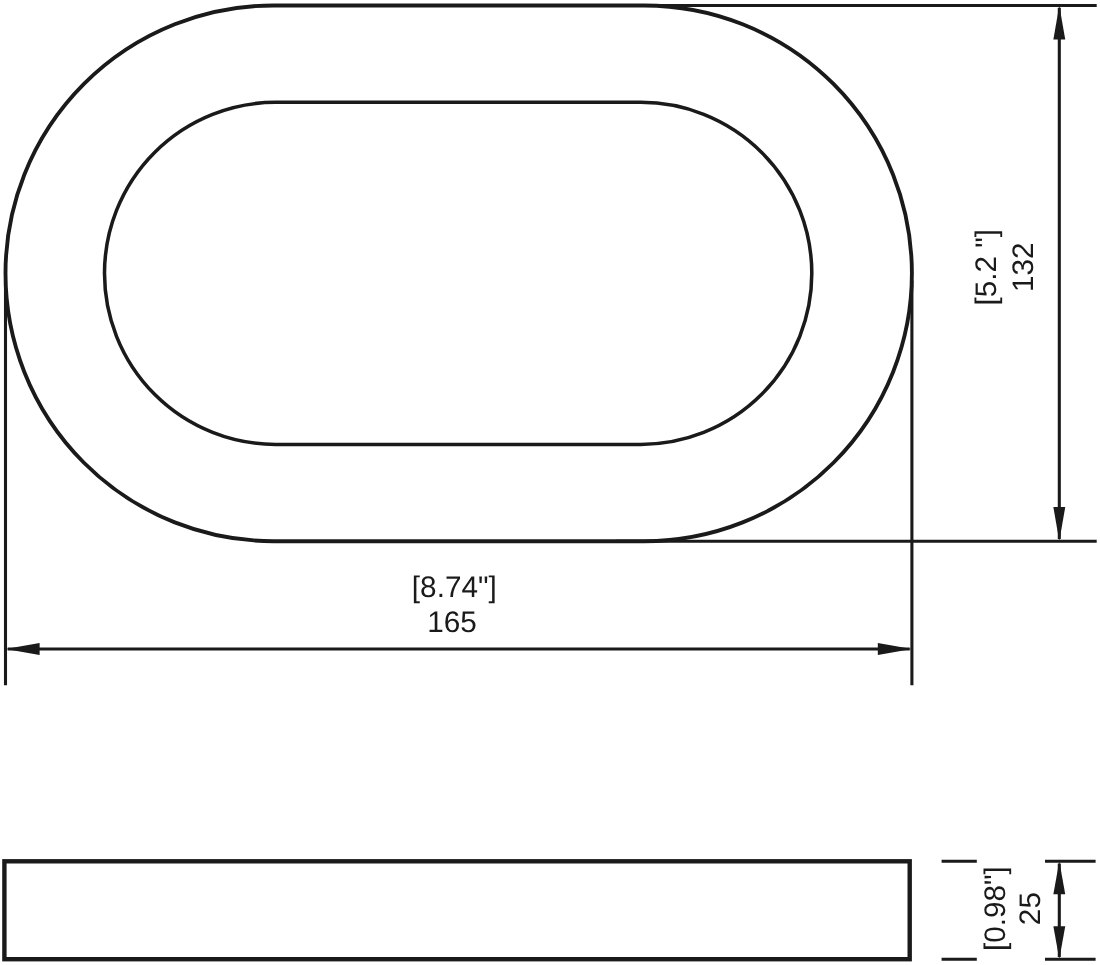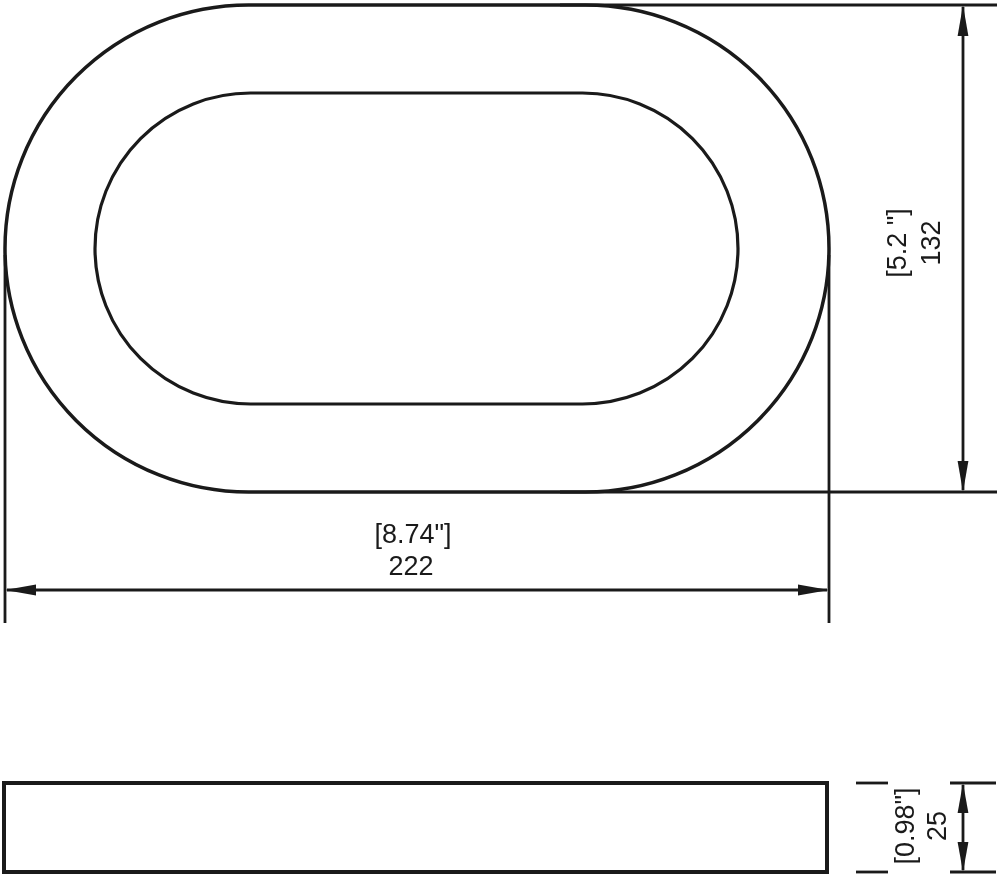--- a/index.html
+++ b/index.html
@@ -68,21 +68,21 @@
     <line x1="856" y1="783" x2="888" y2="783" stroke-width="2.8"></line>
     <line x1="856" y1="872" x2="888" y2="872" stroke-width="2.8"></line>
     <line x1="950" y1="783" x2="996" y2="783" stroke-width="2.8"></line>
     <line x1="950" y1="872" x2="996" y2="872" stroke-width="2.8"></line>
     <line x1="963" y1="785" x2="963" y2="870" stroke-width="2.8"></line>
     <polygon points="963,783 957.6,813 968.4,813"></polygon>
     <polygon points="963,872 957.6,842 968.4,842"></polygon>
   </svg>
 
   <div class="dim-text" style="left:413px; top:534px;">[8.74"]</div>
-  <div class="dim-text" style="left:411px; top:566px;">222</div>
+  <div class="dim-text" style="left:411px; top:566px;">165</div>
 
   <div class="dim-text rot" style="left:897px; top:243px;">[5.2 "]</div>
   <div class="dim-text rot" style="left:931px; top:243px;">132</div>
 
   <div class="dim-text rot" style="left:905px; top:826px;">[0.98"]</div>
   <div class="dim-text rot" style="left:937px; top:826px;">25</div>
 
 </div>
 
 </body></html>

